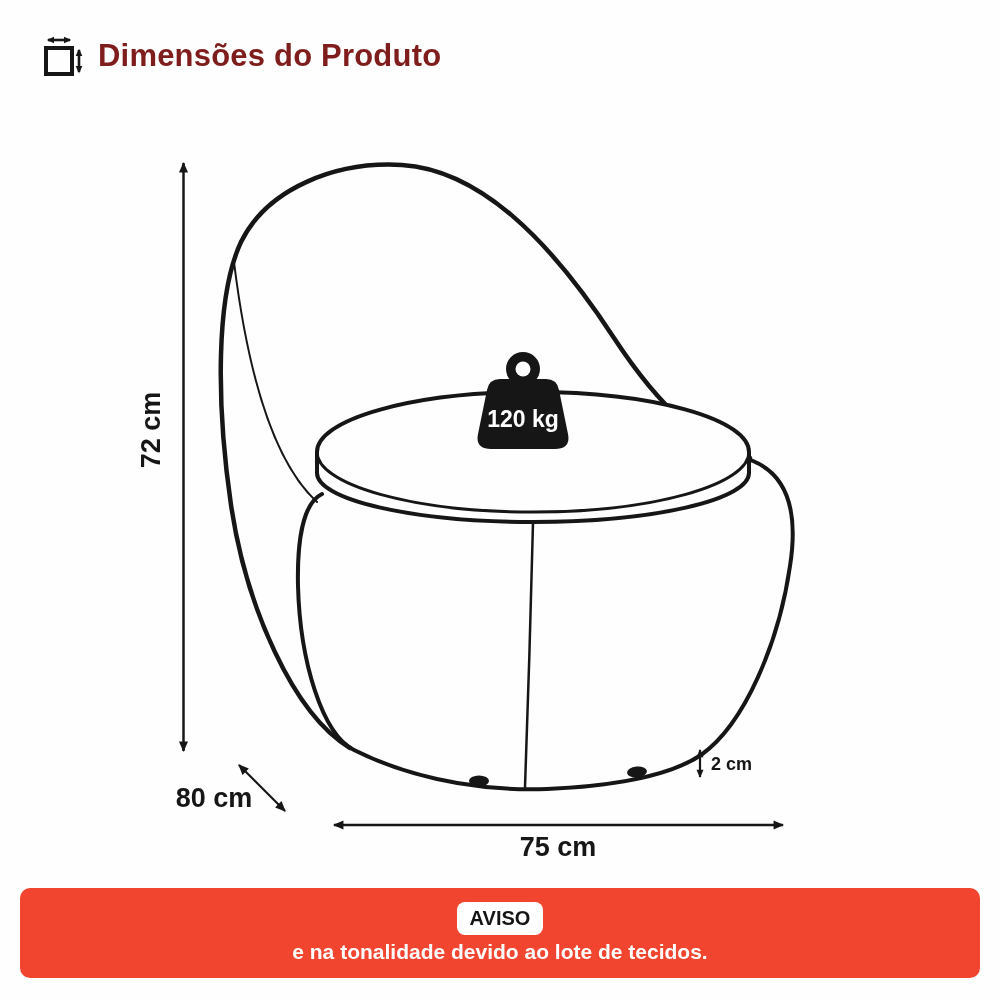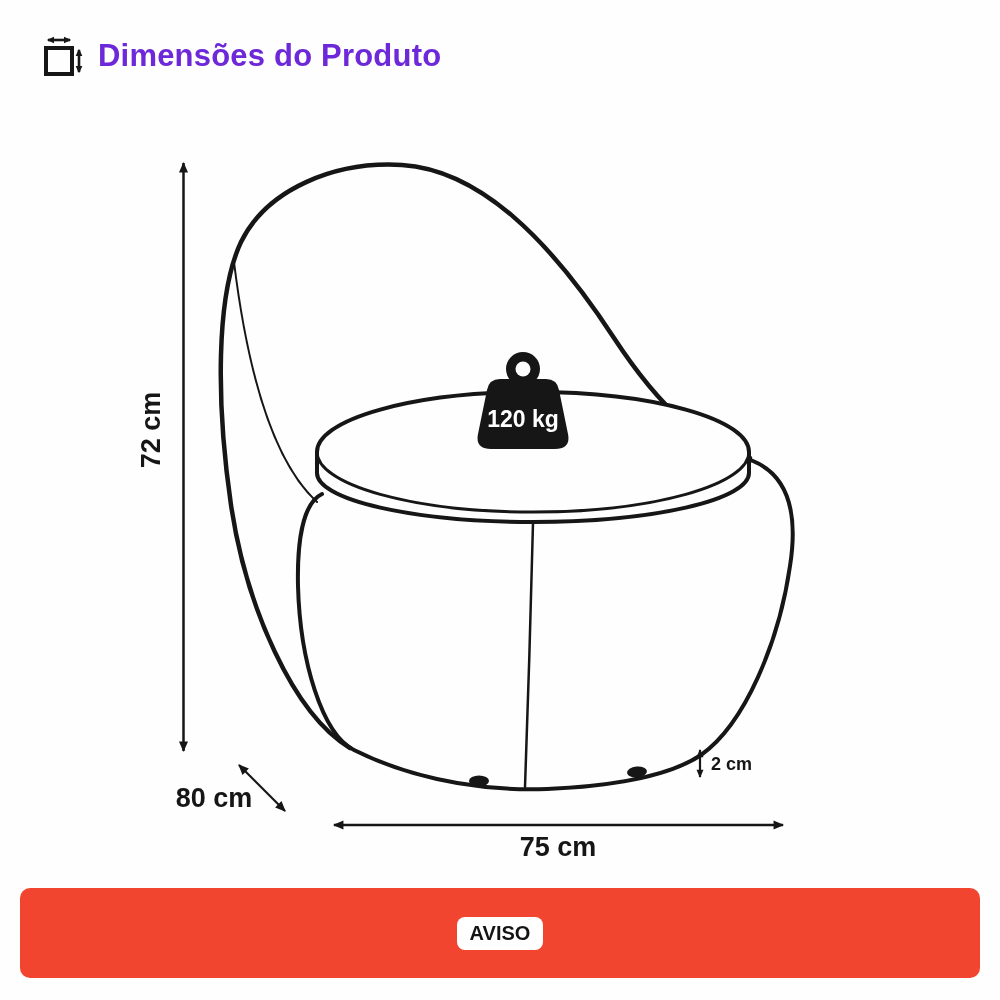--- a/index.html
+++ b/index.html
@@ -6,21 +6,21 @@
   body{
     width:1000px;height:1000px;position:relative;overflow:hidden;
     background:#fefefe;
     font-family:"Liberation Sans", sans-serif;
   }
   .header{
     position:absolute;left:40px;top:33px;
     display:flex;align-items:center;gap:14px;
   }
   .header h1{
-    margin:0;font-size:31px;font-weight:bold;color:#6d28d9;letter-spacing:.2px;
+    margin:0;font-size:31px;font-weight:bold;color:#7f1d1d;letter-spacing:.2px;
   }
   .diagram-svg{position:absolute;left:0;top:0;}
   .notice{
     position:absolute;left:20px;right:20px;top:888px;height:90px;
     background:#F2452F;border-radius:10px;
     display:flex;flex-direction:column;align-items:center;justify-content:center;
     gap:5px;color:#ffffff;
   }
   .notice-line1{display:flex;align-items:center;gap:12px;}
   .notice-text{font-size:21px;font-weight:bold;line-height:1.25;}
@@ -127,13 +127,14 @@
   <g>
     <line x1="700" y1="750" x2="700" y2="777" stroke="#161616" stroke-width="2.2" marker-start="url(#arr-sm)" marker-end="url(#arr-sm)"></line>
     <text x="711" y="770" text-anchor="start" font-size="18" font-weight="bold" fill="#161616">2 cm</text>
   </g>
 </svg>
 
 <div class="notice">
   <div class="notice-line1">
     <span class="badge">AVISO</span>
   </div>
+  <div class="notice-line2">e na tonalidade devido ao lote de tecidos.</div>
 </div>
 
 </body></html>

